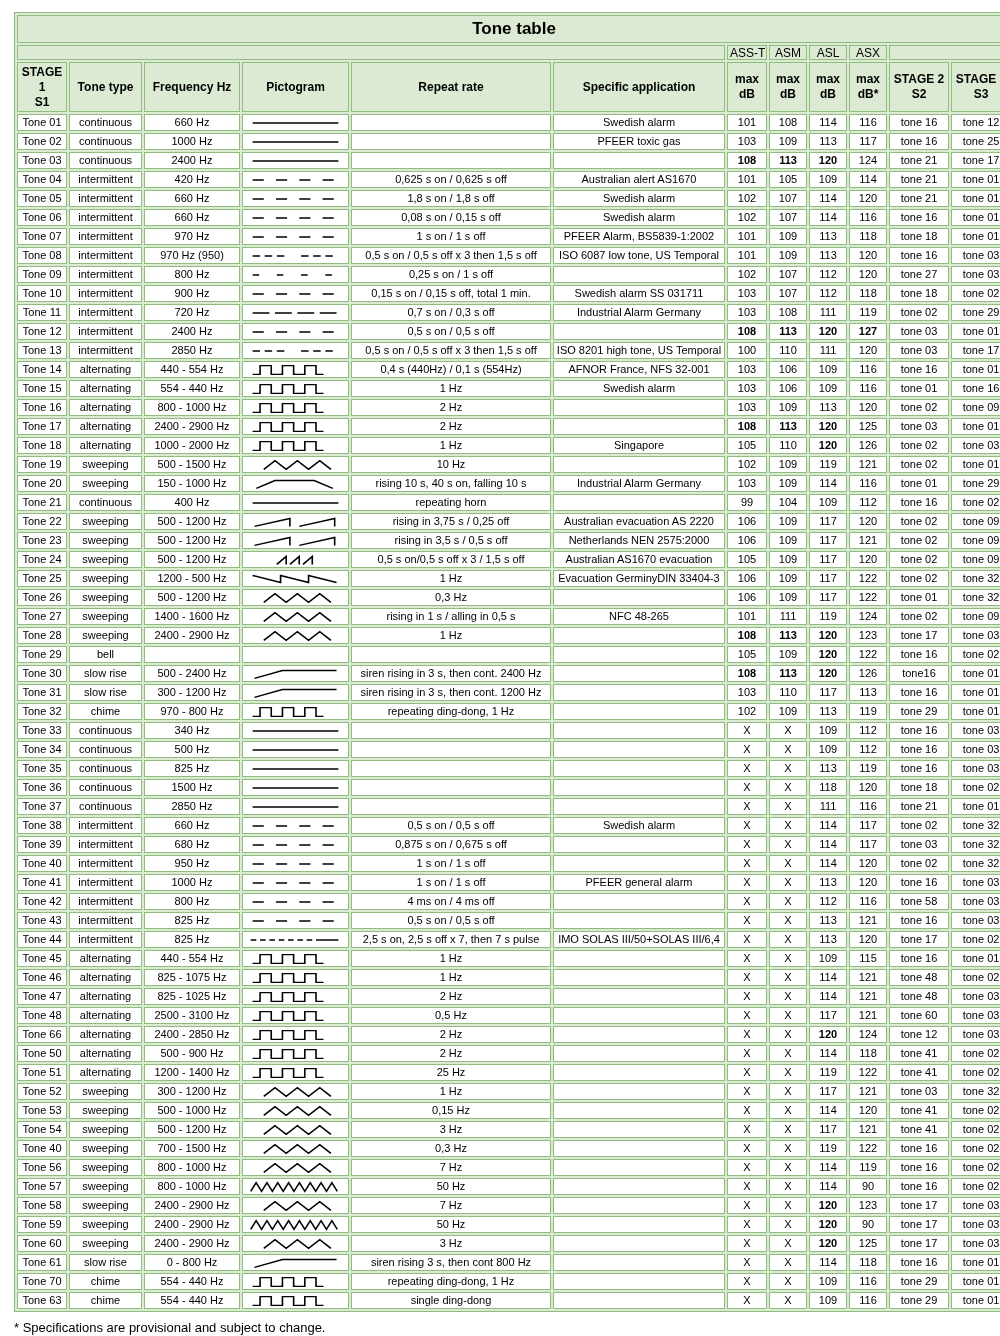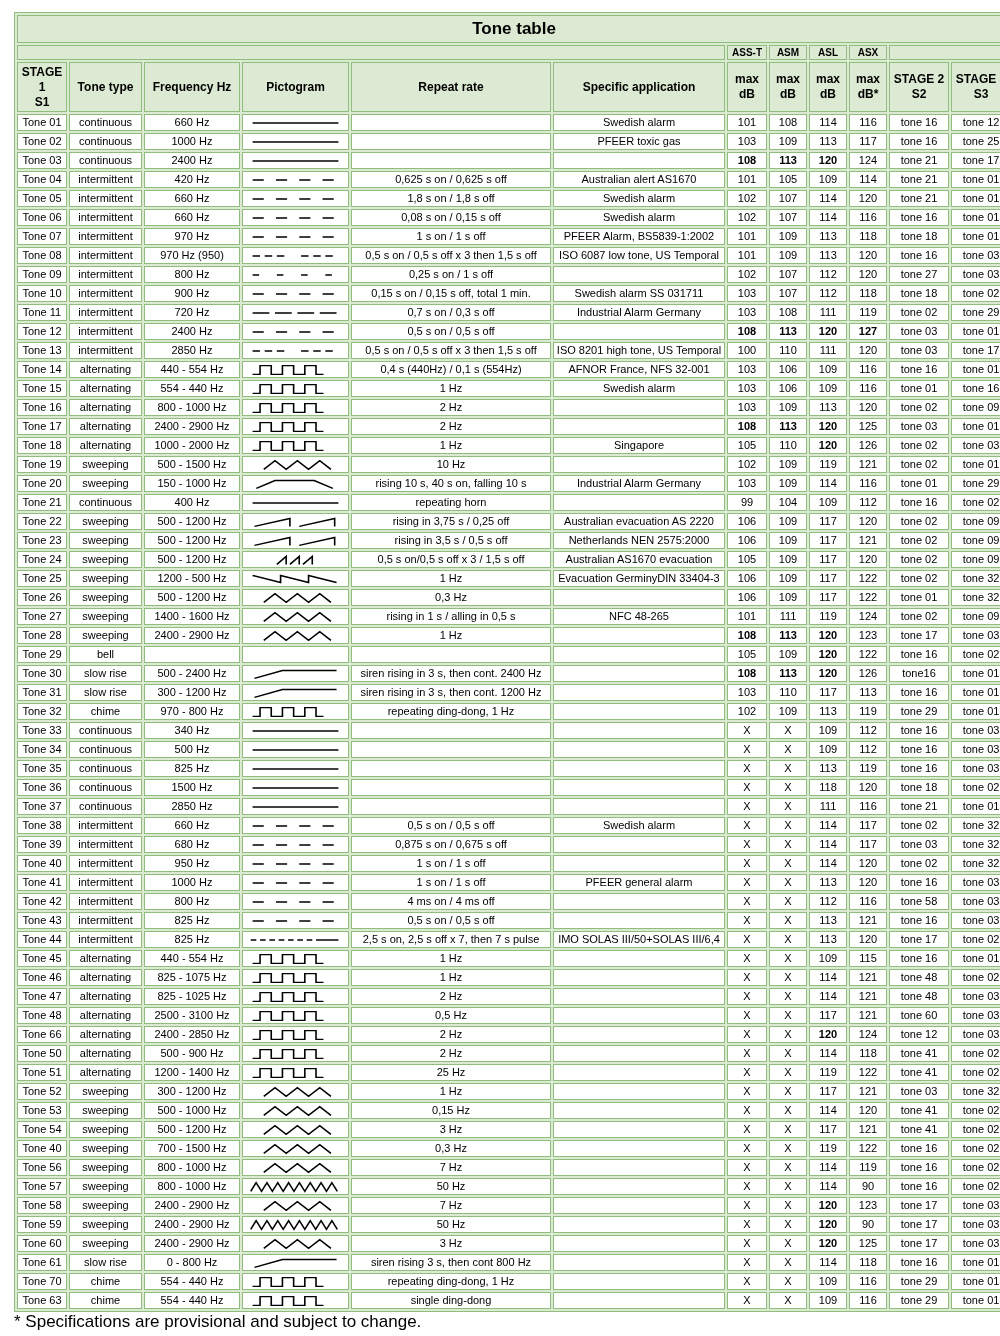--- a/index.html
+++ b/index.html
@@ -32,43 +32,43 @@
     padding:0 2px;
     font-weight:normal;
   }
   tr.title-row th{
     background:var(--pale-green);
     font-size:17px;font-weight:bold;
     height:26px;
   }
   tr.band-row td{
     background:var(--pale-green);
-    font-size:10px;font-weight:bold;
+    font-size:12px;font-weight:normal;
     height:13px;line-height:1;
   }
   tr.band-row td.filler{ }
   tr.head-row th{
     background:var(--pale-green);
     font-size:12px;font-weight:bold;
     height:48px;
     white-space:pre-line;
     line-height:1.25;
   }
   tbody td{
     background:var(--row-bg);
     font-size:11px;
     height:15px;
     line-height:1;
   }
   tbody td.bold{font-weight:bold;}
   tbody td.picto{padding:0 4px;}
   tbody td.picto svg{display:block;width:100%;height:14px;}
   .footnote{
-    margin-top:0;
-    font-size:17px;
+    margin-top:8px;
+    font-size:13px;
     color:#000;
   }
 </style>
 </head>
 <body>
 
 <table class="tone-table">
   <colgroup>
     <col style="width:50px">
       <col style="width:73px">

